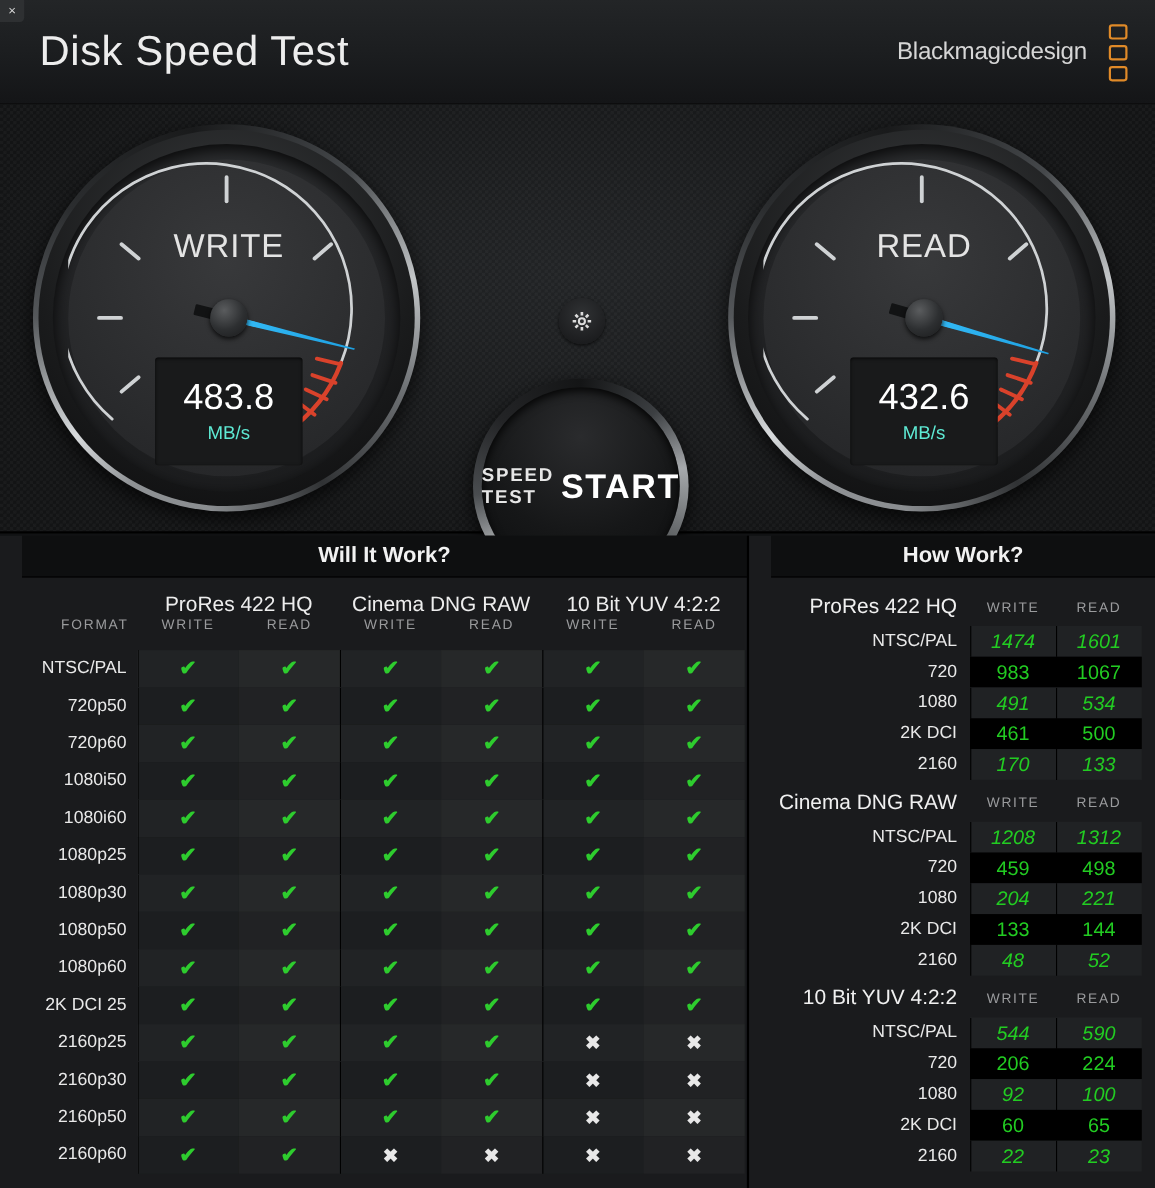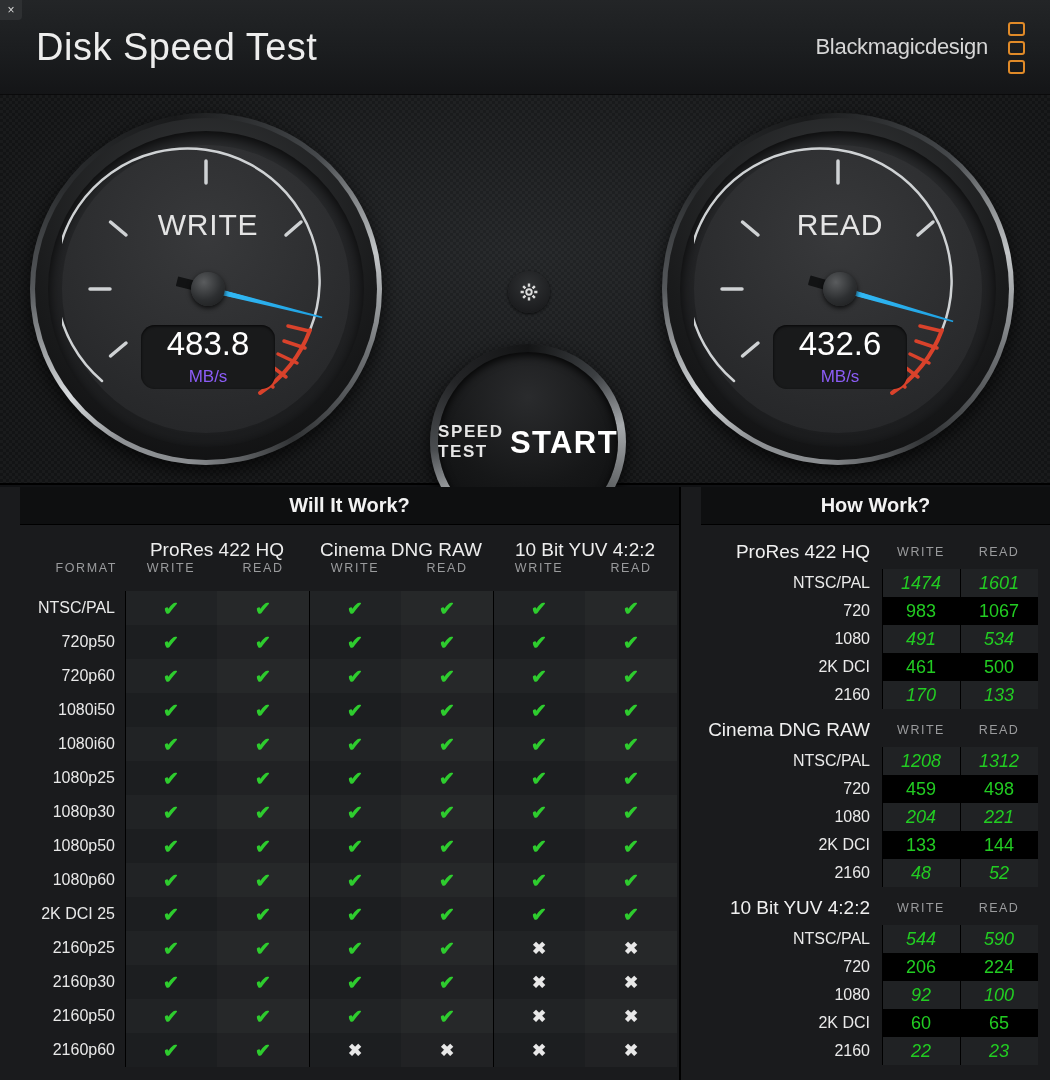--- a/index.html
+++ b/index.html
@@ -81,27 +81,27 @@
     overflow: hidden;
   }
   .dial-svg { position: absolute; left: 40px; top: 32px; width: 288px; height: 288px; }
 
   .gauge-label {
     position: absolute; left: 0; top: 95px; width: 372px;
     text-align: center; font-size: 30px; color: #e4e4e4; font-weight: 400;
     letter-spacing: .8px;
   }
   .readout {
-    position: absolute; left: 119px; top: 212px; width: 134px; height: 64px;
-    background: #191a1b; border-radius: 14px;
+    position: absolute; left: 119px; top: 212px; width: 134px; height: 98px;
+    background: #191a1b; border-radius: 3px;
     display: flex; flex-direction: column; align-items: center; justify-content: center;
     box-shadow: inset 0 1px 3px rgba(0,0,0,.8);
   }
   .readout .val { font-size: 33px; color: #fff; font-weight: 400; line-height: 1; }
-  .readout .unit { font-size: 17px; color: #8b5cf6; margin-top: 7px; }
+  .readout .unit { font-size: 17px; color: #5eead4; margin-top: 7px; }
 
   
   .needle-wrap {
     position: absolute; left: 186px; top: 176px; width: 0; height: 0;
   }
   .needle {
     position: absolute; left: -118px; top: -5px; width: 150px; height: 10px;
     transform-origin: 118px 5px;
   }
   .needle .blue {

